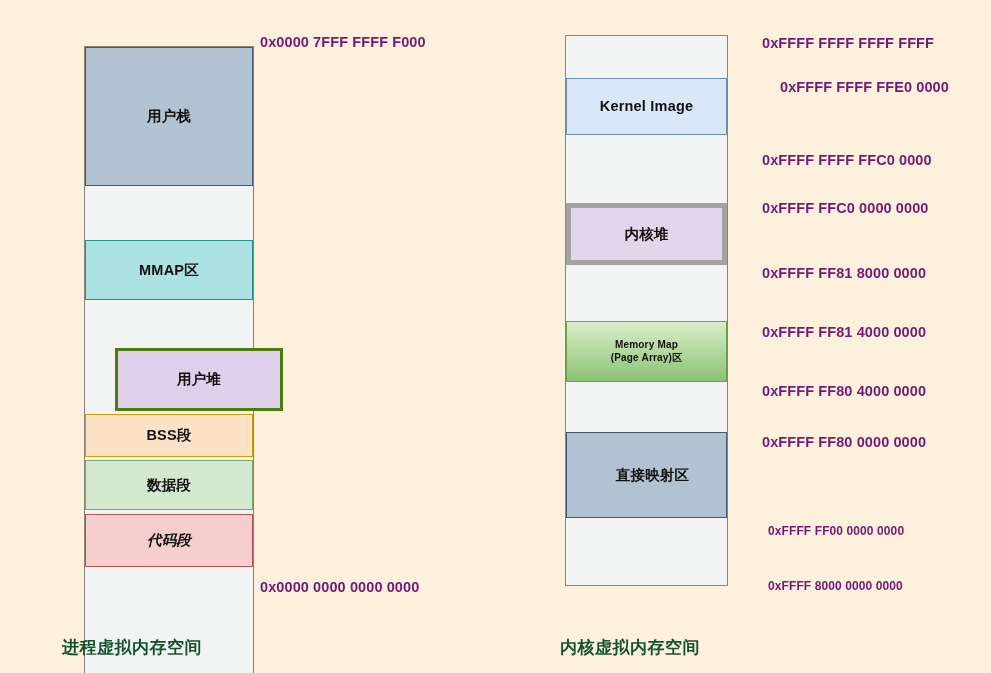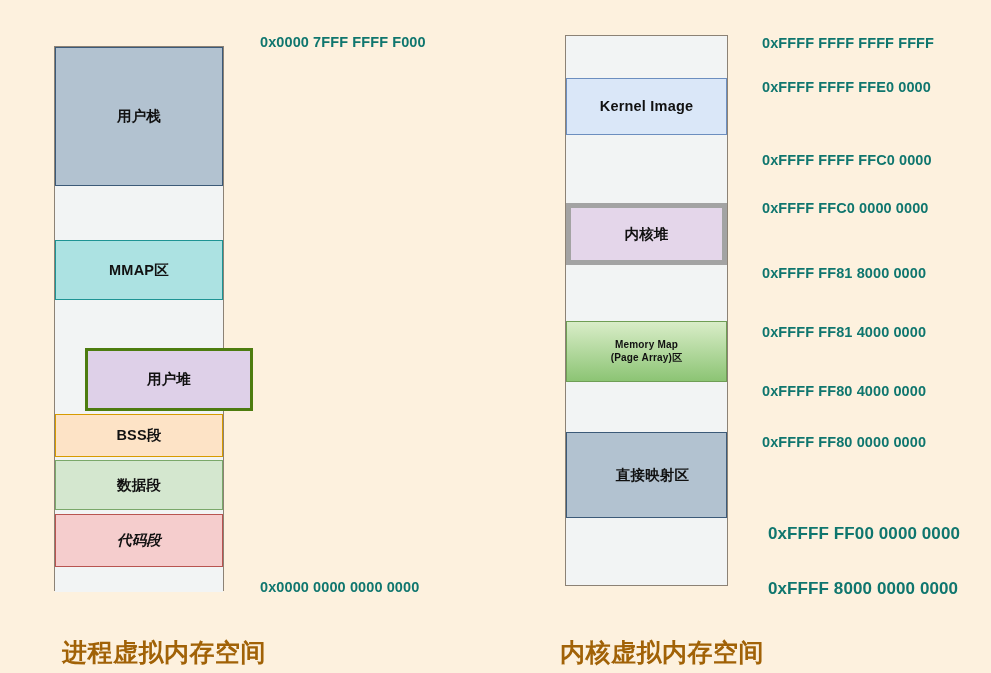--- a/index.html
+++ b/index.html
@@ -18,21 +18,21 @@
   }
 
   .diagram { position: absolute; }
 
   
   .col {
     position: absolute;
     box-sizing: border-box;
     background: #f2f4f4;
   }
-  .col.left  { left: 54px;  top: 46px; width: 170px; height: 545px;
+  .col.left  { left: 84px;  top: 46px; width: 170px; height: 628px;
                border: 1.5px solid #8c8275; }
   .col.right { left: 565px; top: 35px; width: 163px; height: 551px;
                border: 1.5px solid #8c8275; }
 
   
   .band {
     position: absolute;
     box-sizing: border-box;
     left: 0;
     width: 100%;
@@ -61,32 +61,32 @@
   .fill-memmap   { background:linear-gradient(180deg,#d9edc8 0%,#8cc474 100%);
                    border:1px solid #6f9e55; }
   .fill-direct   { background:#b2c2d0; border:1px solid #3c5a78; }
 
   
   .addr {
     position: absolute;
     font-family: "Liberation Sans", "DejaVu Sans", sans-serif;
     font-size: 14.5px;
     font-weight: bold;
-    color: #0f766e;
+    color: #701a75;
     white-space: nowrap;
     letter-spacing: 0.1px;
   }
-  .addr.small { font-size: 17px; }
+  .addr.small { font-size: 12px; }
 
   
   .caption {
     position: absolute;
-    font-size: 25px;
+    font-size: 17px;
     font-weight: bold;
-    color: #a16207;
+    color: #14532d;
     white-space: nowrap;
     letter-spacing: 0.5px;
   }
 </style>
 </head>
 <body style="background: rgb(253, 241, 222);">
 
 <div class="diagram" style="left:0;top:0;width:991px;height:673px;">
 
   <div class="col left" id="proc-col">
@@ -135,21 +135,21 @@
       </div>
       <div class="band gap" style="top: 346px; height: 50px;"></div>
       <div class="band fill-direct" style="top: 396px; height: 86px; padding-left: 12px;">
         <span>直接映射区</span>
       </div>
       <div class="band gap" style="top: 482px; height: 66px;"></div>
     </div>
 
   <div id="kern-addrs">
       <div class="addr" style="left: 762px; top: 35px;">0xFFFF FFFF FFFF FFFF</div>
-      <div class="addr" style="left: 762px; top: 79px;">0xFFFF FFFF FFE0 0000</div>
+      <div class="addr" style="left: 780px; top: 79px;">0xFFFF FFFF FFE0 0000</div>
       <div class="addr" style="left: 762px; top: 152px;">0xFFFF FFFF FFC0 0000</div>
       <div class="addr" style="left: 762px; top: 200px;">0xFFFF FFC0 0000 0000</div>
       <div class="addr" style="left: 762px; top: 265px;">0xFFFF FF81 8000 0000</div>
       <div class="addr" style="left: 762px; top: 324px;">0xFFFF FF81 4000 0000</div>
       <div class="addr" style="left: 762px; top: 383px;">0xFFFF FF80 4000 0000</div>
       <div class="addr" style="left: 762px; top: 434px;">0xFFFF FF80 0000 0000</div>
       <div class="addr small" style="left: 768px; top: 524px;">0xFFFF FF00 0000 0000</div>
       <div class="addr small" style="left: 768px; top: 579px;">0xFFFF 8000 0000 0000</div>
     </div>
 

